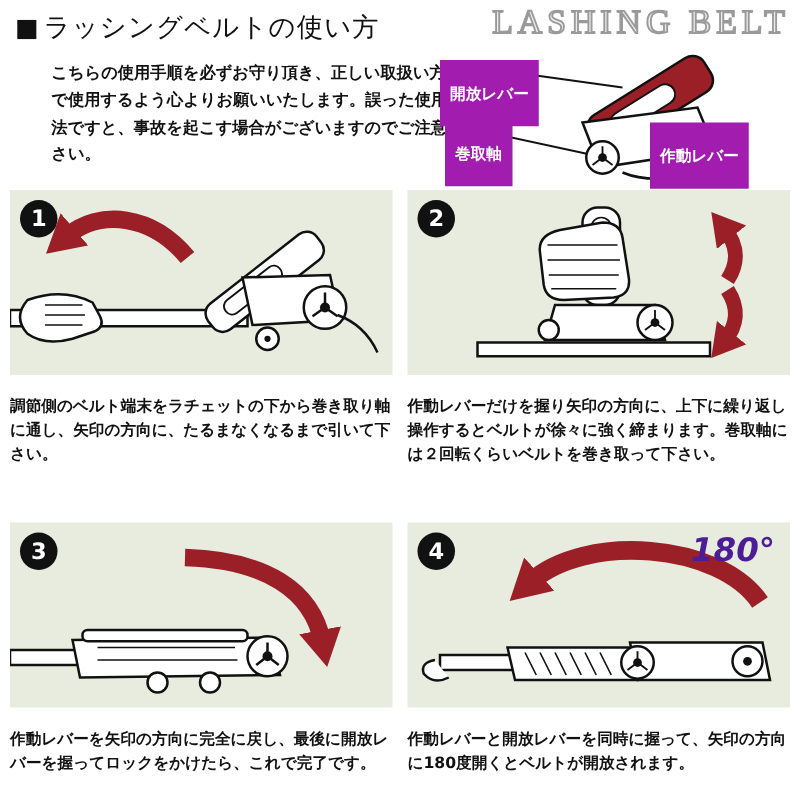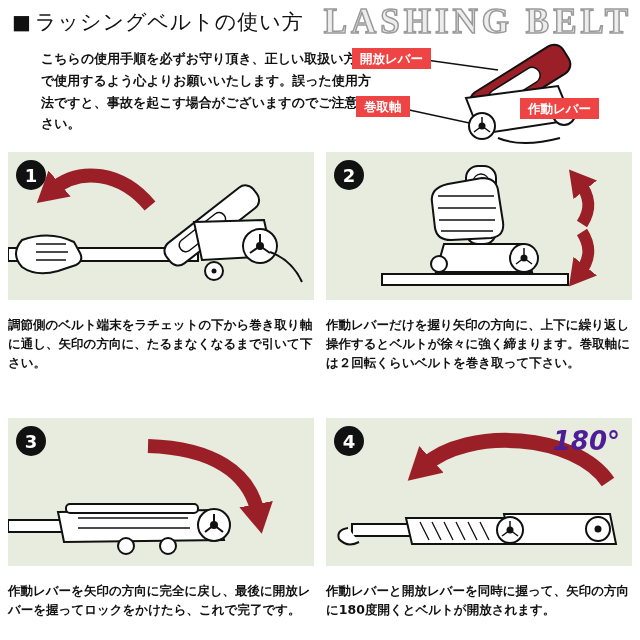--- a/index.html
+++ b/index.html
@@ -12,33 +12,33 @@
   .page { position:relative; width:640px; height:640px; overflow:hidden; background:#fff; }
 
   
   .header { position:relative; height:150px; }
   .title-row { position:absolute; left:12px; top:8px; display:flex; align-items:center; gap:4px; }
   .title-marker { font-size:20px; font-weight:bold; line-height:1; }
   .page-title { font-size:21px; font-weight:normal; letter-spacing:1px; }
   .watermark {
     position:absolute; right:8px; top:2px;
     font-family:"Liberation Serif", serif;
-    font-size:35px; font-weight:bold; letter-spacing:4px;
+    font-size:27px; font-weight:normal; letter-spacing:4px;
     color:#ededed; -webkit-text-stroke:1.5px #9a9a9a;
     white-space:nowrap;
   }
   .intro {
     position:absolute; left:12px; top:48px; width:332px;
     font-size:13px; font-weight:600; line-height:1.68;margin-left:29px;
   }
   .hero { position:absolute; left:348px; top:28px; width:292px; height:122px; }
   .hero svg { position:absolute; left:0; top:0; width:100%; height:100%; }
   .part-label {
-    position:absolute; background:#ef4444; color:#fff;
-    font-size:12.5px; font-weight:bold; padding:3px 8px; line-height:1.2;
+    position:absolute; background:#a21caf; color:#fff;
+    font-size:12.5px; font-weight:bold; padding:19px 8px; line-height:1.2;
     white-space:nowrap;
   }
   .label-release  { left:4px;  top:20px; }
   .label-shaft    { left:8px;  top:68px; }
   .label-operate  { left:172px; top:70px;text-align:right; }
 
   
   .steps {
     position:absolute; left:8px; top:152px; width:624px;
     display:grid; grid-template-columns:306px 306px;

